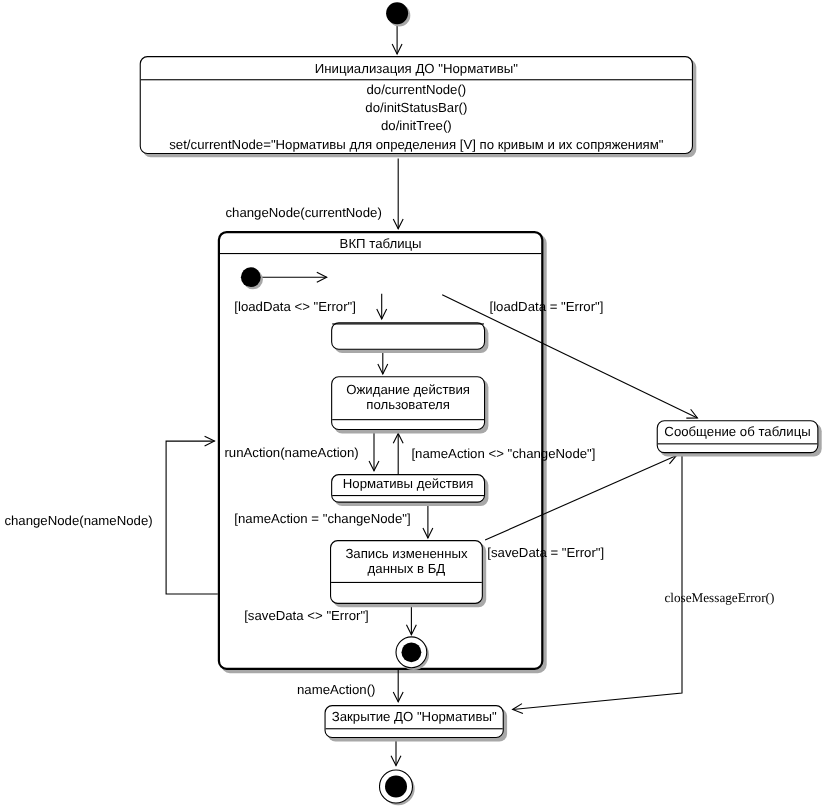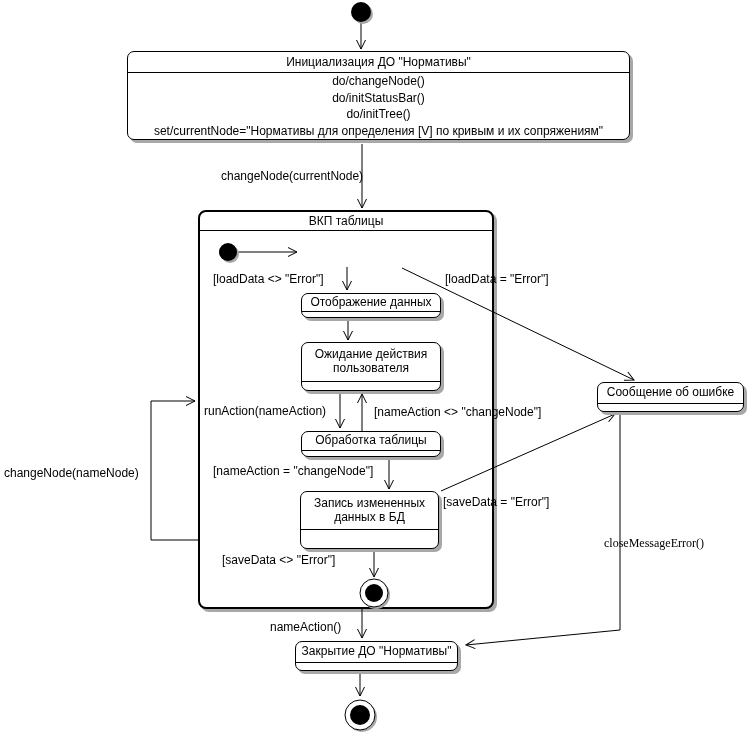--- a/index.html
+++ b/index.html
@@ -138,59 +138,58 @@
     <circle cx="374" cy="593" r="9" fill="#000000"></circle>
 
     <circle cx="362" cy="717" r="15" fill="#a8a8a8"></circle>
     <circle cx="360" cy="715" r="15" fill="#ffffff" stroke="#000000" stroke-width="1"></circle>
     <circle cx="360" cy="715" r="10" fill="#000000"></circle>
   </svg>
 
   <div class="bigstate" style="left:127px; top:51px; width:503px; height:89px;">
     <div class="title">Инициализация ДО "Нормативы"</div>
     <div class="body">
-      <div class="action">do/changeNode()</div>
+      <div class="action">do/currentNode()</div>
       <div class="action">do/initStatusBar()</div>
       <div class="action">do/initTree()</div>
       <div class="action">set/currentNode="Нормативы для определения [V] по кривым и их сопряжениям"</div>
     </div>
   </div>
 
 
   <div class="state" style="left:301px; top:293px; width:140px; height:25px;">
-    <div class="name">Отображение данных</div>
     <div class="compart" style="height:6px;"></div>
   </div>
 
   <div class="state" style="left:301px; top:342px; width:140px; height:49px;">
     <div class="name">Ожидание действия пользователя</div>
     <div class="compart" style="height:9px;"></div>
   </div>
 
   <div class="state" style="left:301px; top:431px; width:140px; height:26px;">
-    <div class="name">Обработка таблицы</div>
+    <div class="name">Нормативы действия</div>
     <div class="compart" style="height:6px;"></div>
   </div>
 
   <div class="state" style="left:300px; top:491px; width:139px; height:58px;">
     <div class="name">Запись измененных данных в БД</div>
     <div class="compart" style="height:19px;"></div>
   </div>
 
   <div class="state" style="left:597px; top:382px; width:147px; height:30px;">
-    <div class="name">Сообщение об ошибке</div>
+    <div class="name">Сообщение об таблицы</div>
     <div class="compart" style="height:8px;"></div>
   </div>
 
   <div class="state" style="left:295px; top:641px; width:163px; height:30px;">
     <div class="name">Закрытие ДО "Нормативы"</div>
     <div class="compart" style="height:8px;"></div>
   </div>
 
-  <div class="lbl" style="left:205px; top:169px;margin-left:16px;">changeNode(currentNode)</div>
+  <div class="lbl" style="left:205px; top:186px;">changeNode(currentNode)</div>
   <div class="lbl" style="left:213px; top:272px;">[loadData &lt;&gt; "Error"]</div>
   <div class="lbl" style="left:445px; top:272px;">[loadData = "Error"]</div>
   <div class="lbl" style="left:204px; top:404px;">runAction(nameAction)</div>
   <div class="lbl" style="left:374px; top:405px;">[nameAction &lt;&gt; "changeNode"]</div>
   <div class="lbl" style="left:213px; top:464px;">[nameAction = "changeNode"]</div>
   <div class="lbl" style="left:443px; top:495px;">[saveData = "Error"]</div>
   <div class="lbl" style="left:222px; top:553px;">[saveData &lt;&gt; "Error"]</div>
   <div class="lbl" style="left:4px; top:466px;">changeNode(nameNode)</div>
   <div class="lbl" style="left:270px; top:620px;">nameAction()</div>
   <div class="lbl" style="left:604px; top:536px;font-family:Liberation Serif, serif;">closeMessageError()</div>

